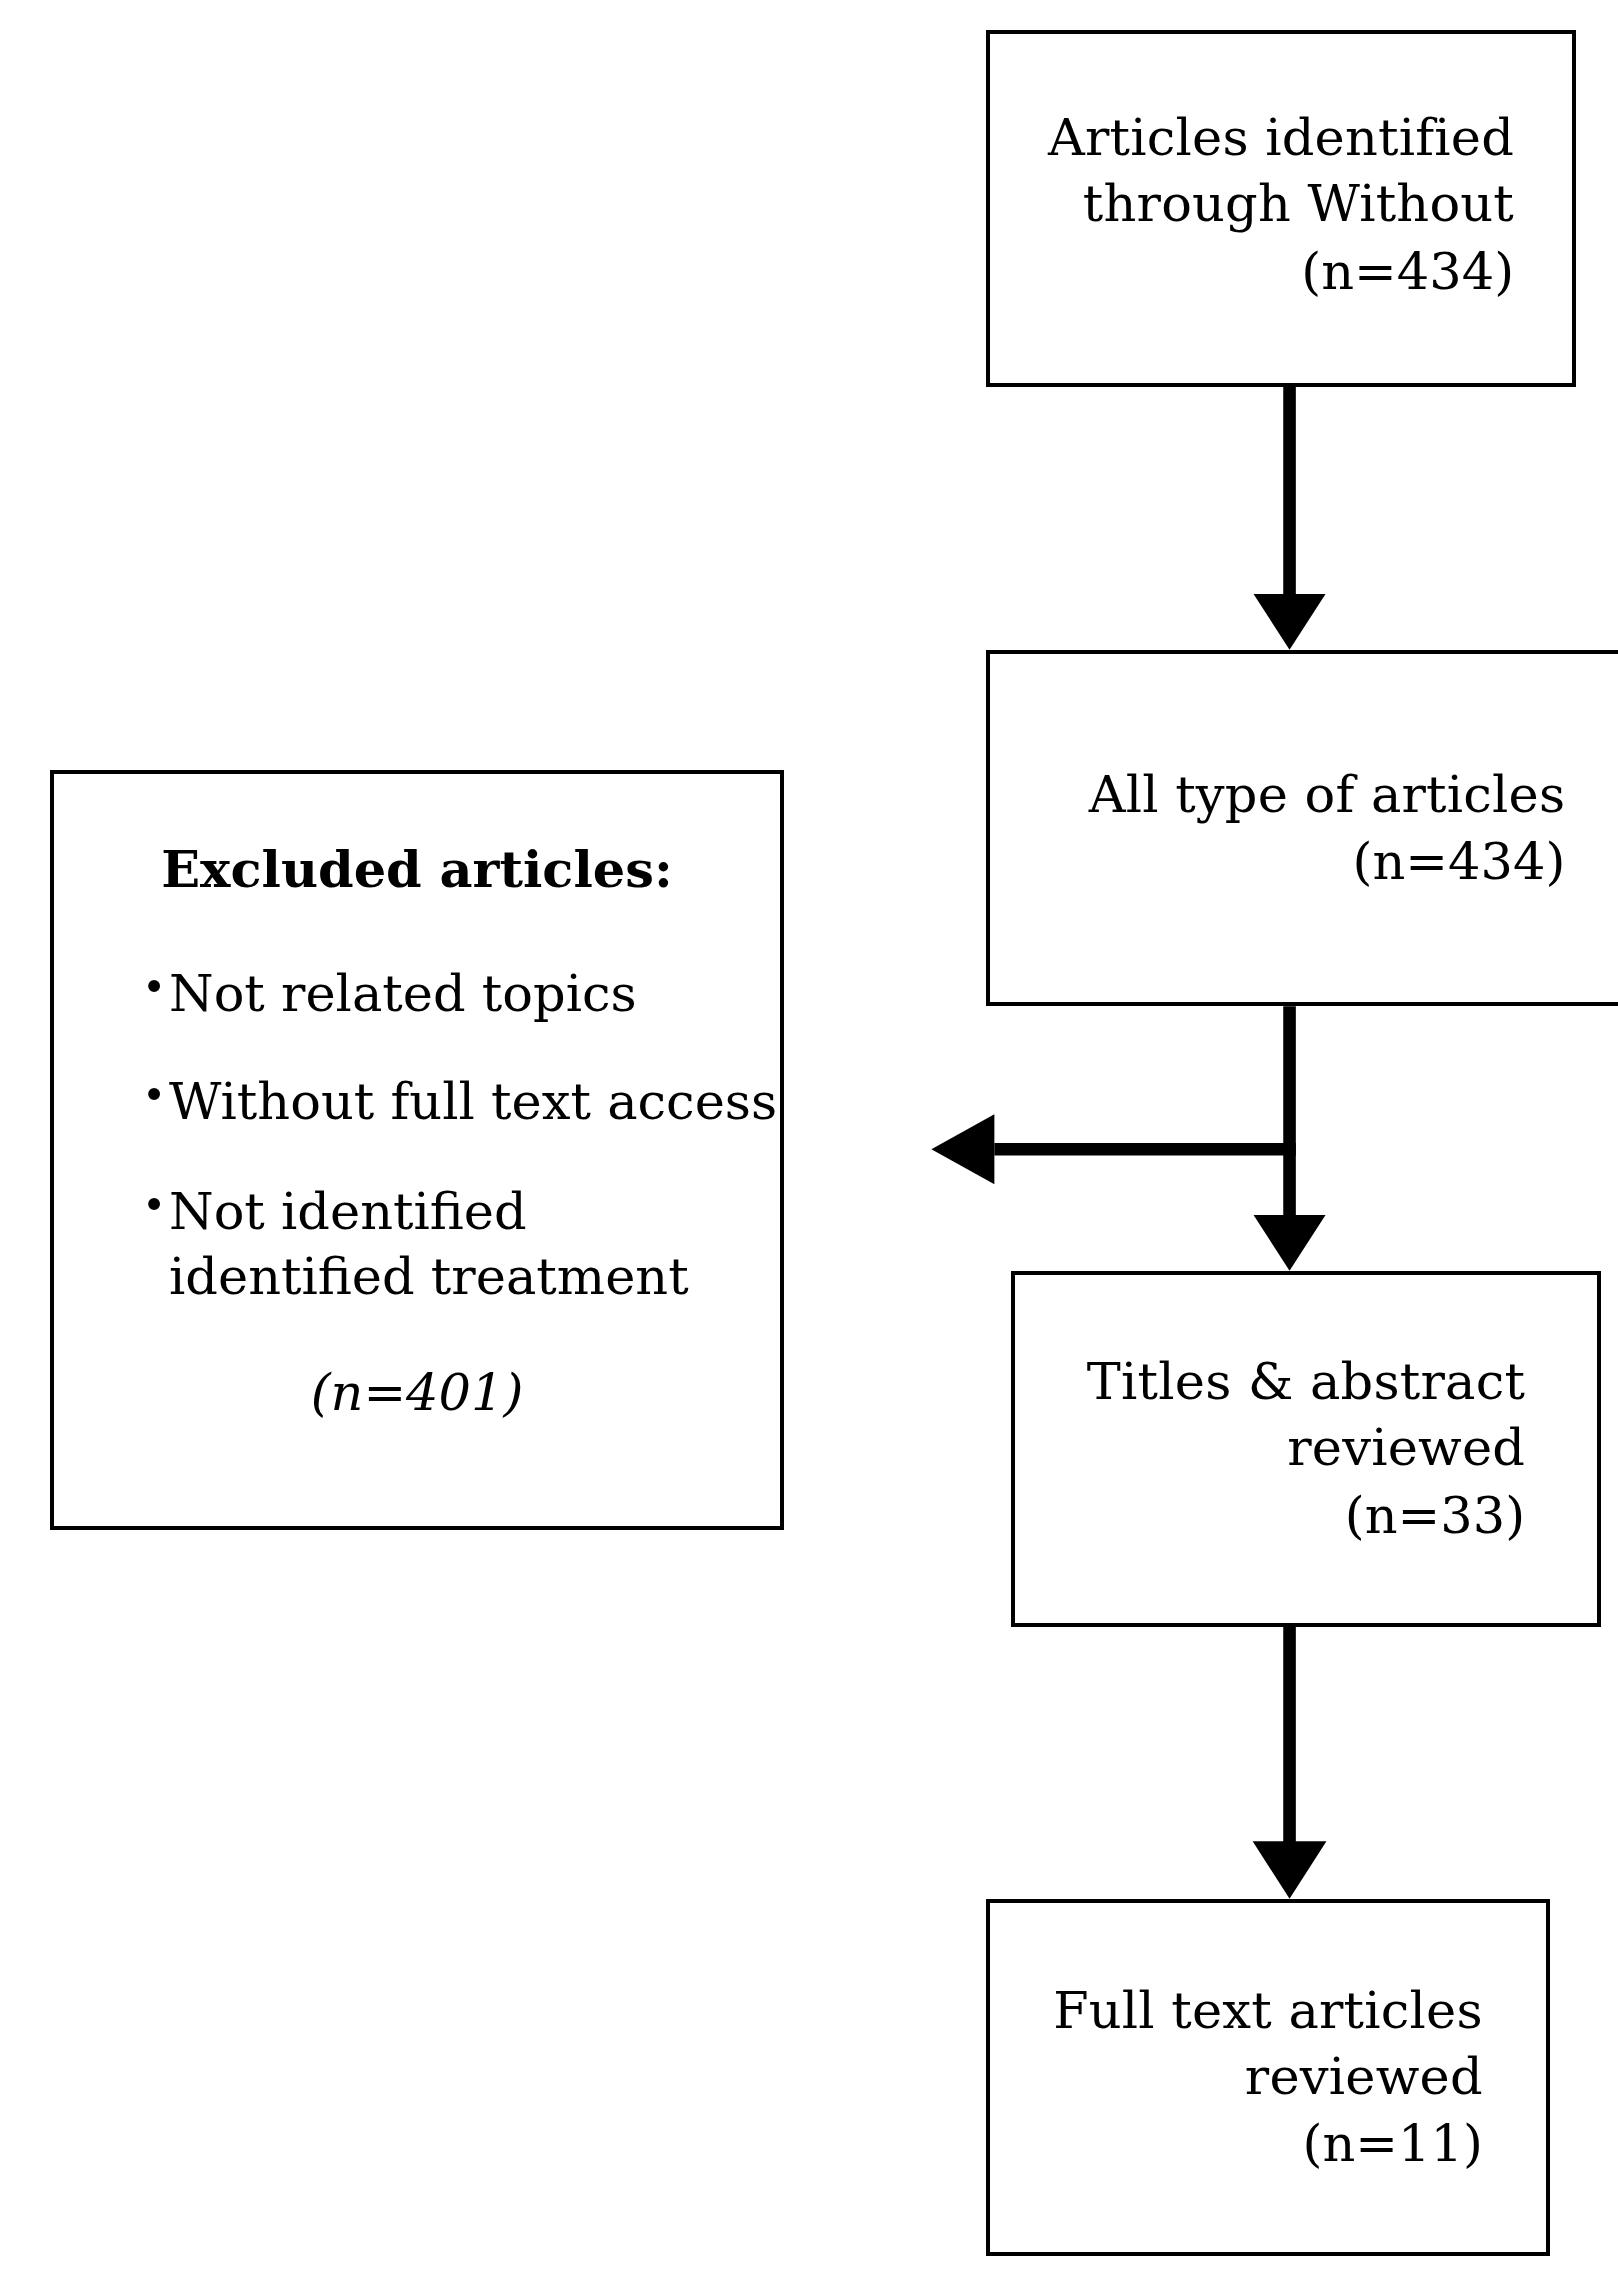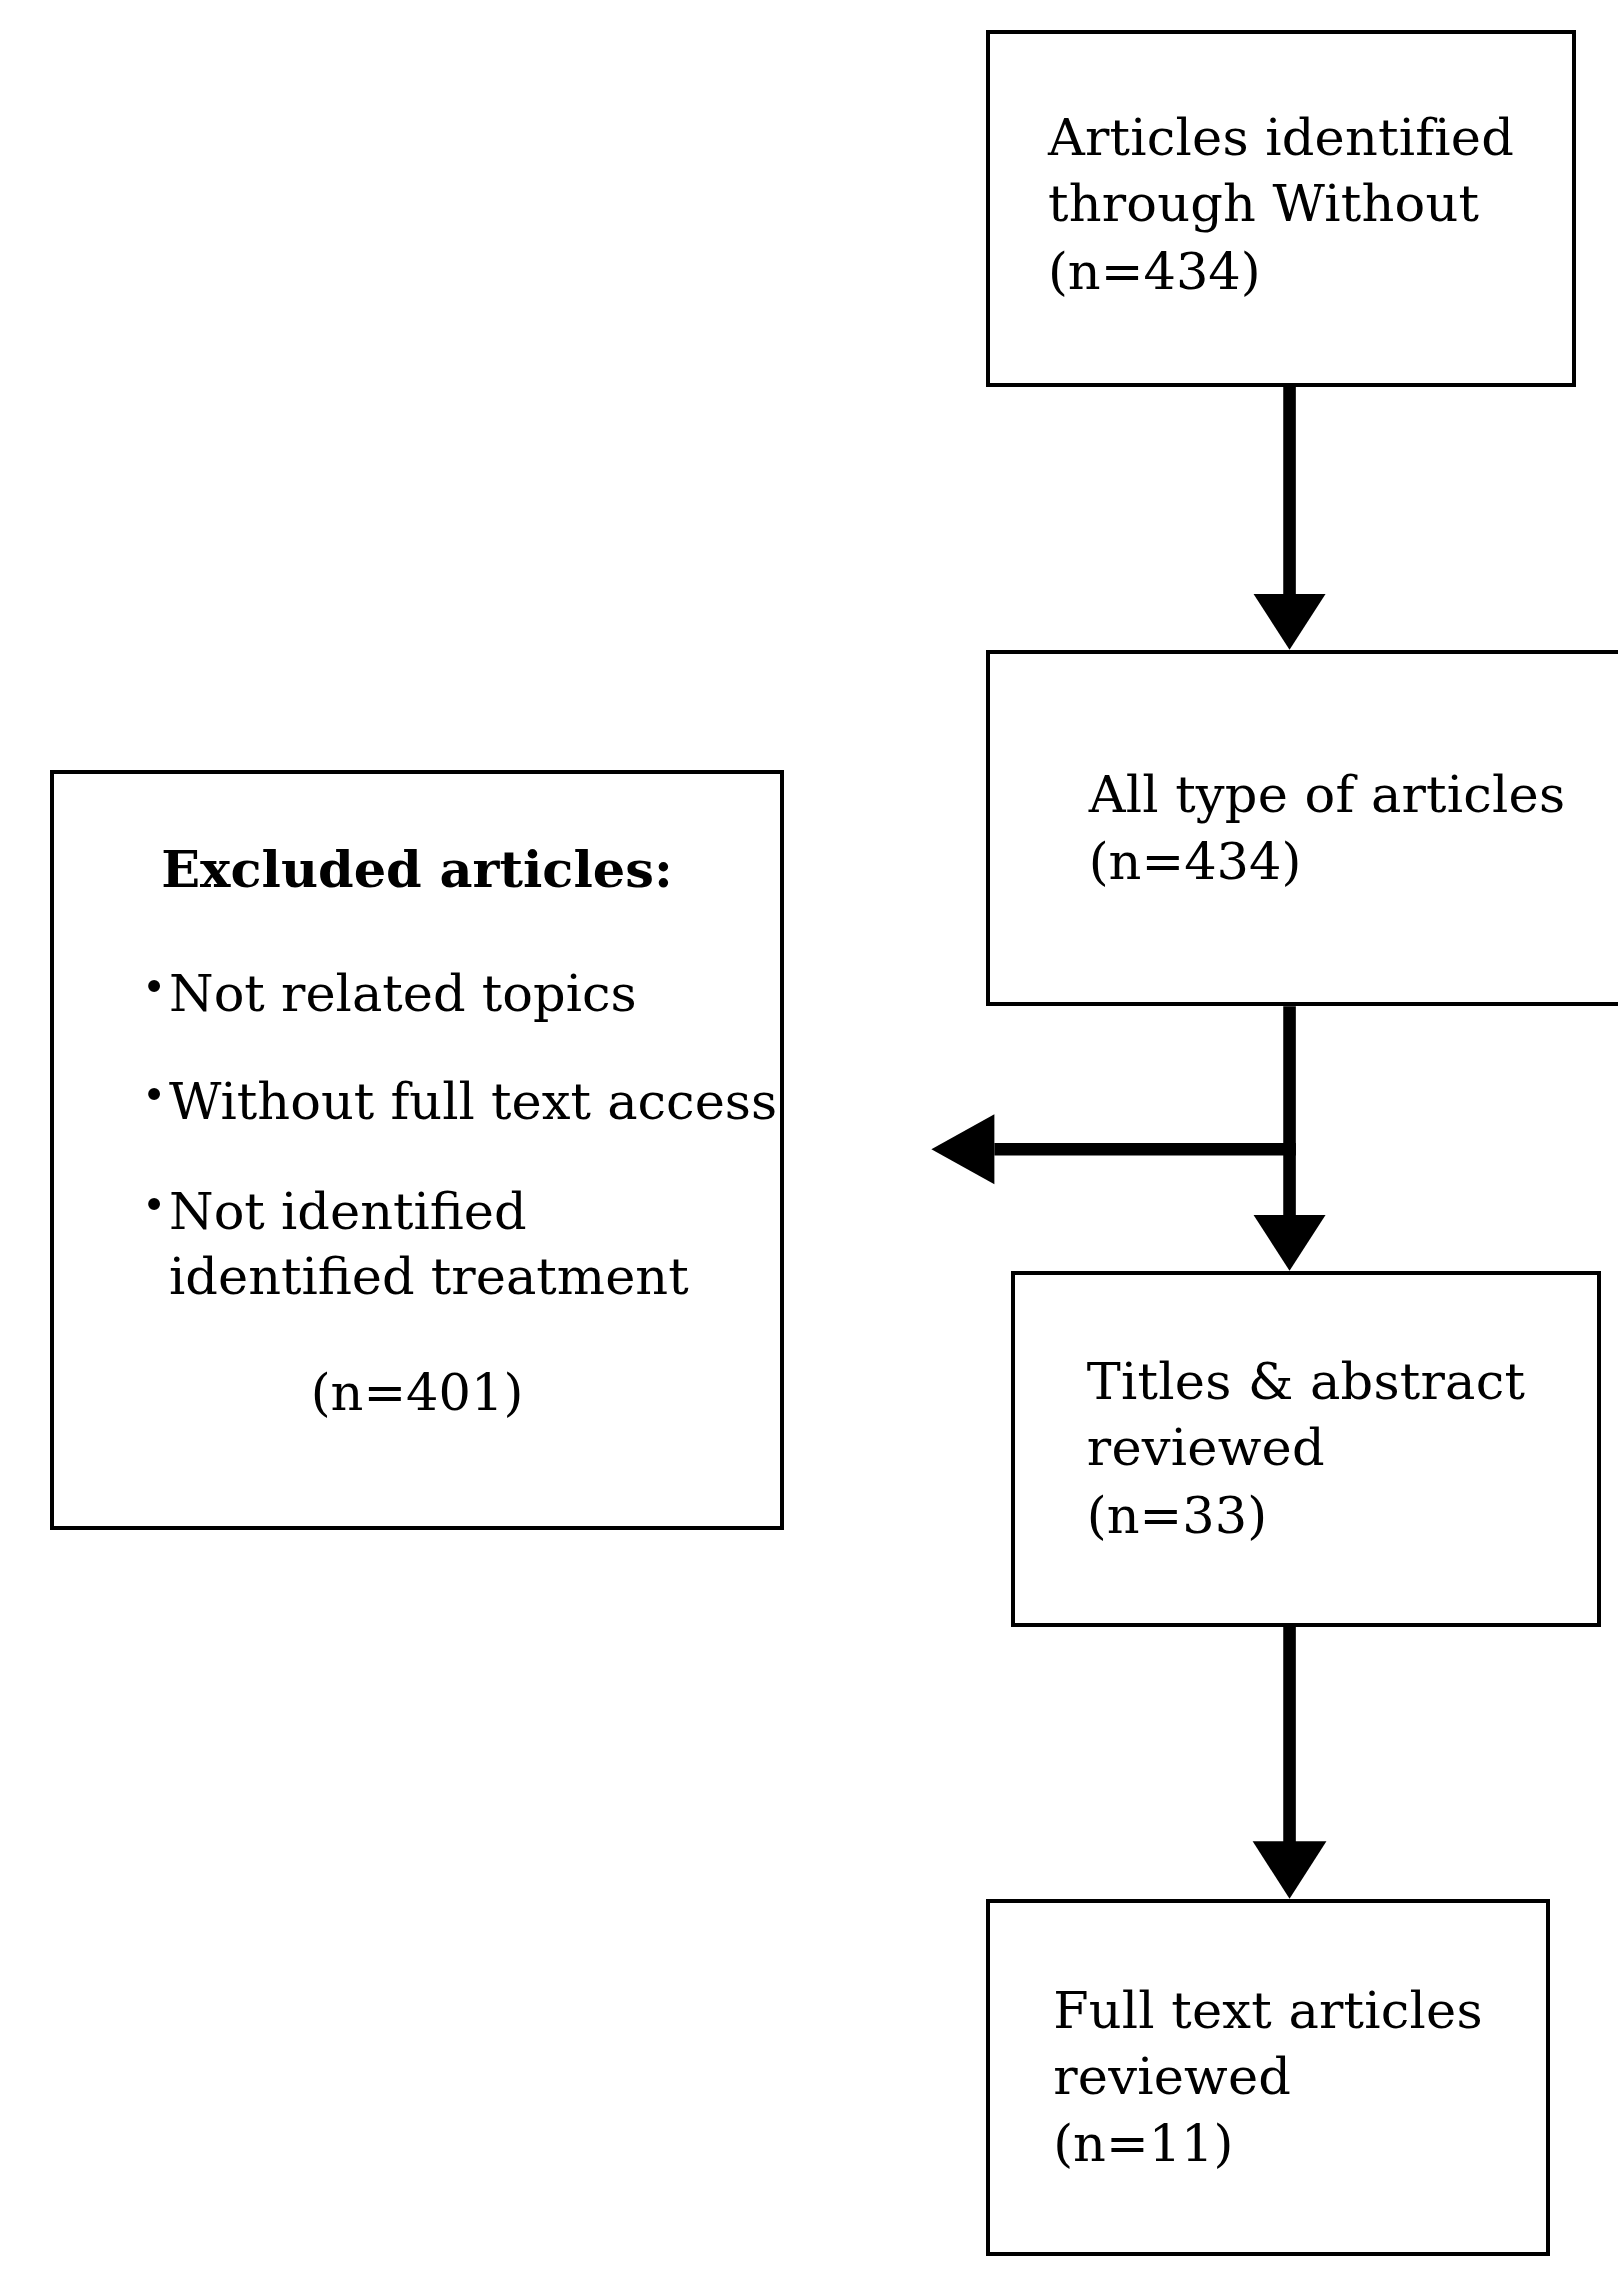--- a/index.html
+++ b/index.html
@@ -23,21 +23,21 @@
   
   .flow-box {
     position: absolute;
     box-sizing: border-box;
     border: 4.5px solid #000000;
     background: #ffffff;
     display: flex;
     flex-direction: column;
     align-items: center;
     justify-content: center;
-    text-align: left;
+    text-align: right;
   }
   .flow-box .line {
     display: block;
     font-size: 51px;
     line-height: 1.30;
     letter-spacing: 0.2px;
     white-space: nowrap;
   }
   .flow-box .count {
     display: block;
@@ -103,20 +103,21 @@
   #excl-item-2 { left: 68px; top: 405px; }
   #excluded-count {
     position: absolute;
     top: 587px;
     left: 0;
     width: 100%;
     text-align: center;
     font-size: 51px;
     line-height: 1.25;
     white-space: nowrap;
+    font-style: italic;
   }
 
   
   #connectors {
     position: absolute;
     left: 0;
     top: 0;
     width: 1618px;
     height: 2294px;
     pointer-events: none;

